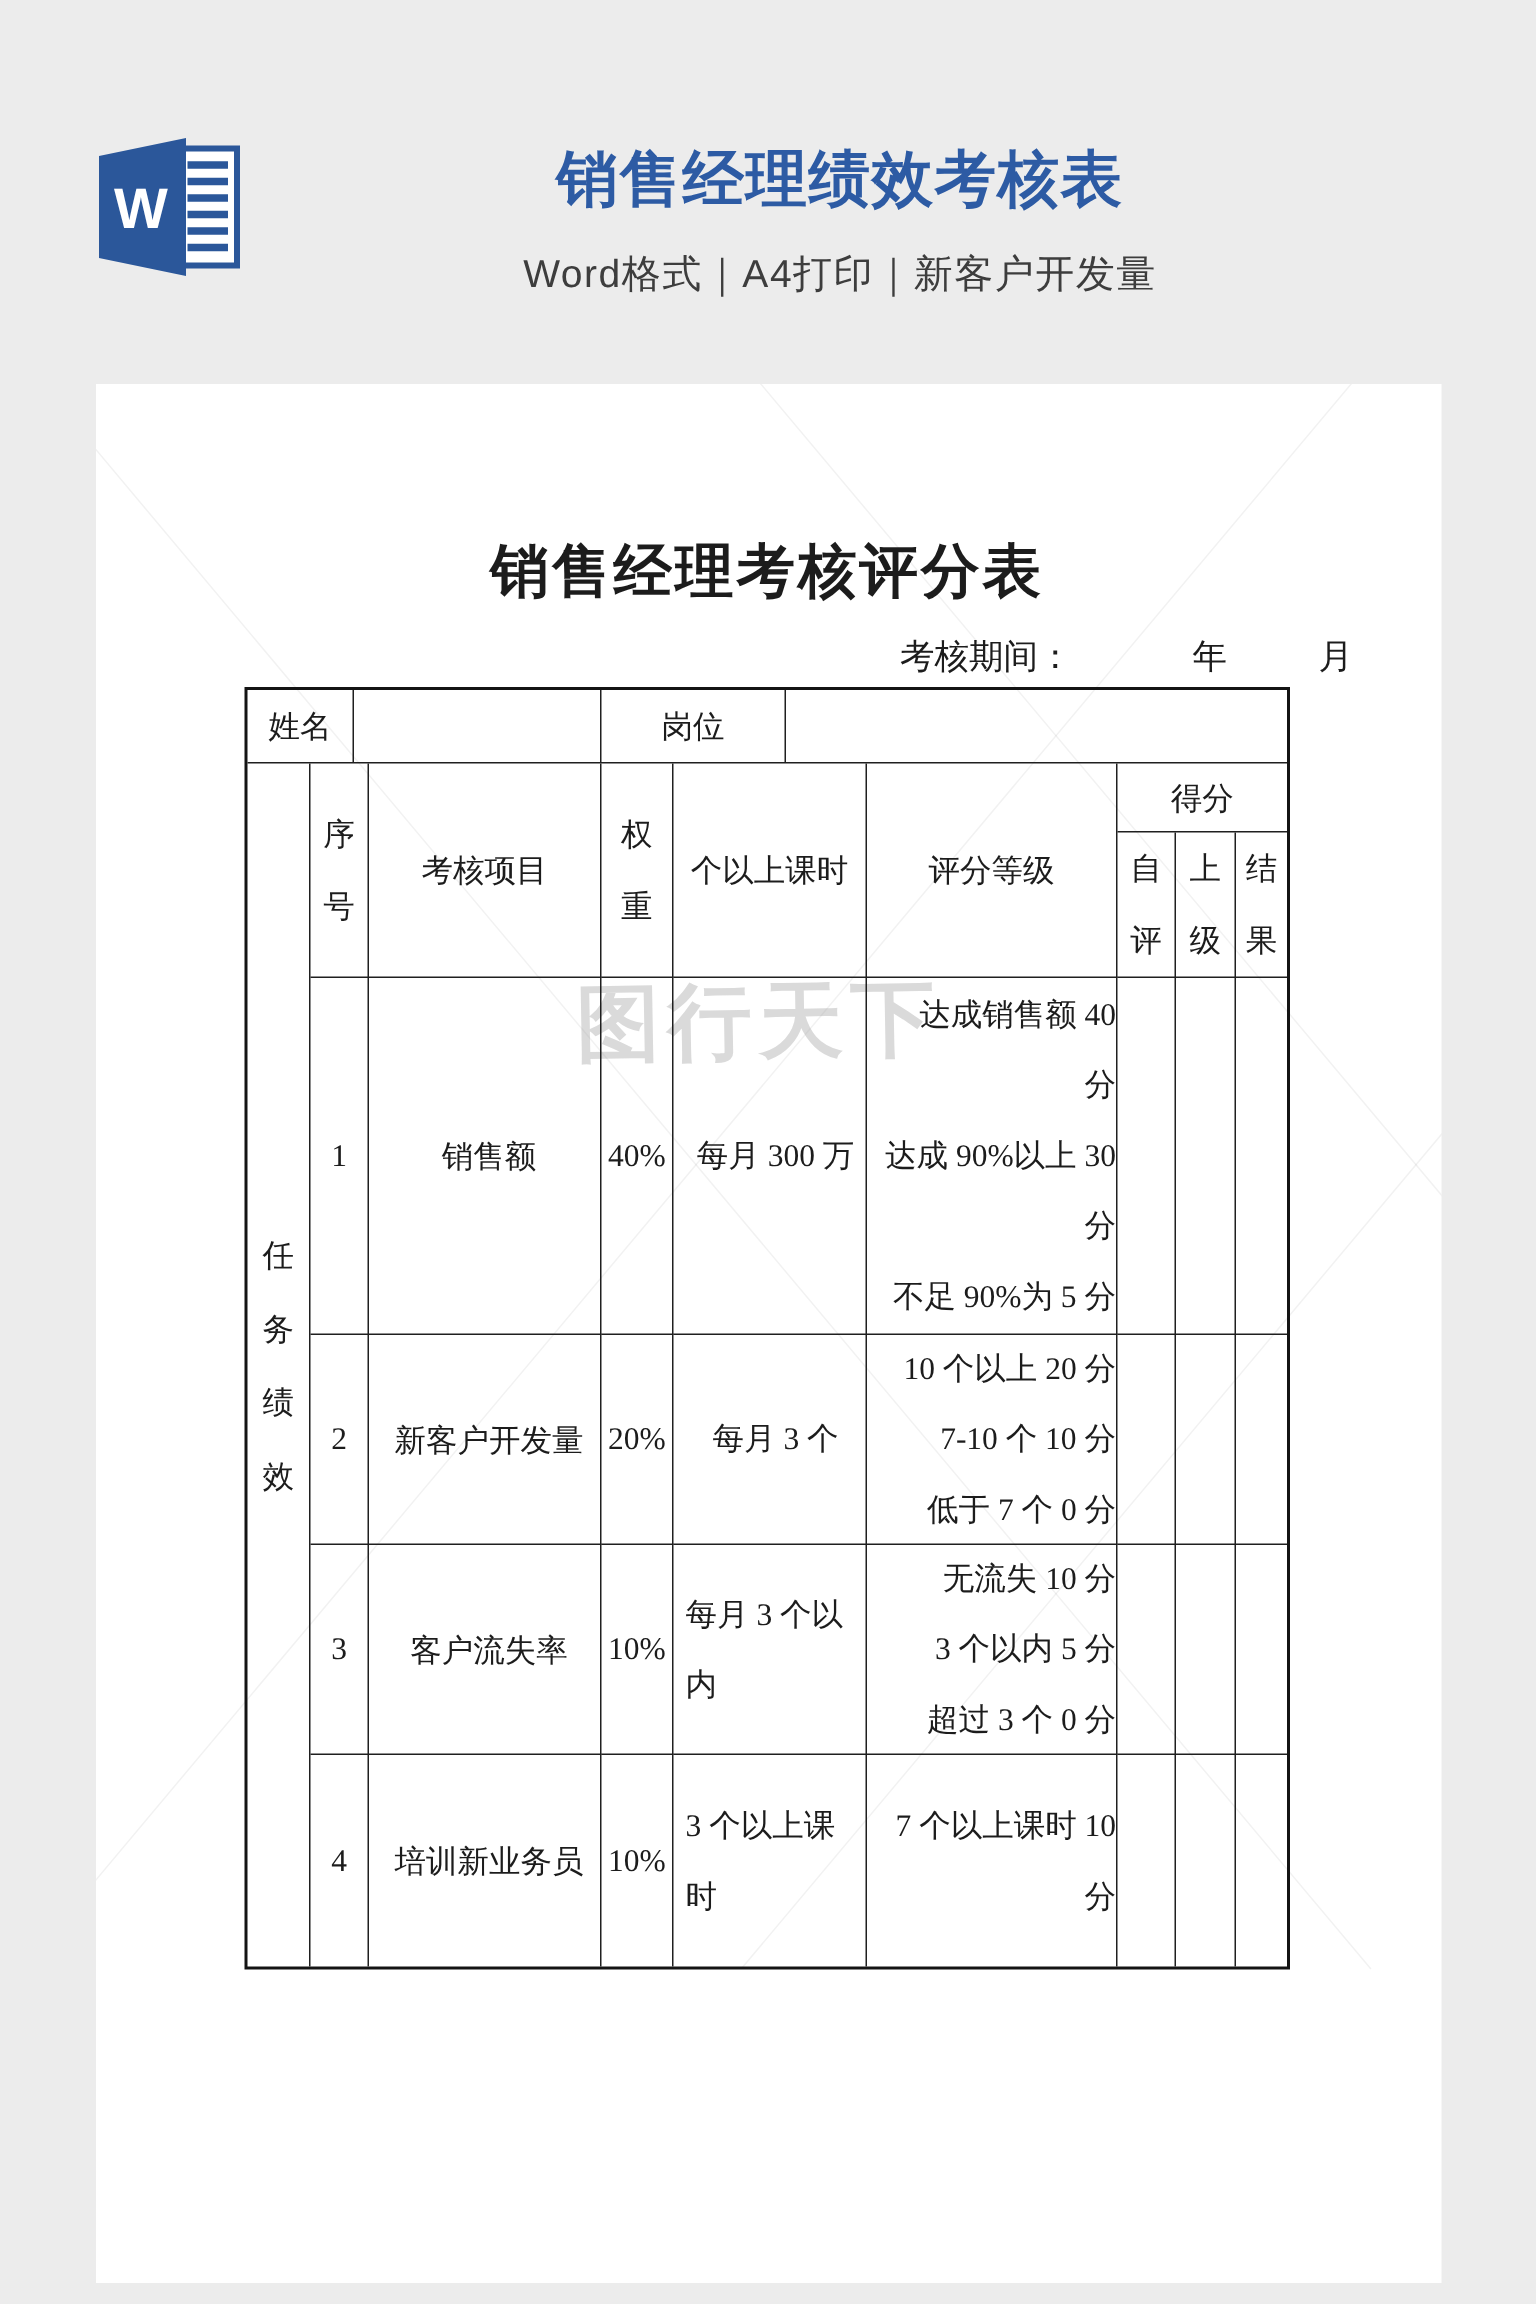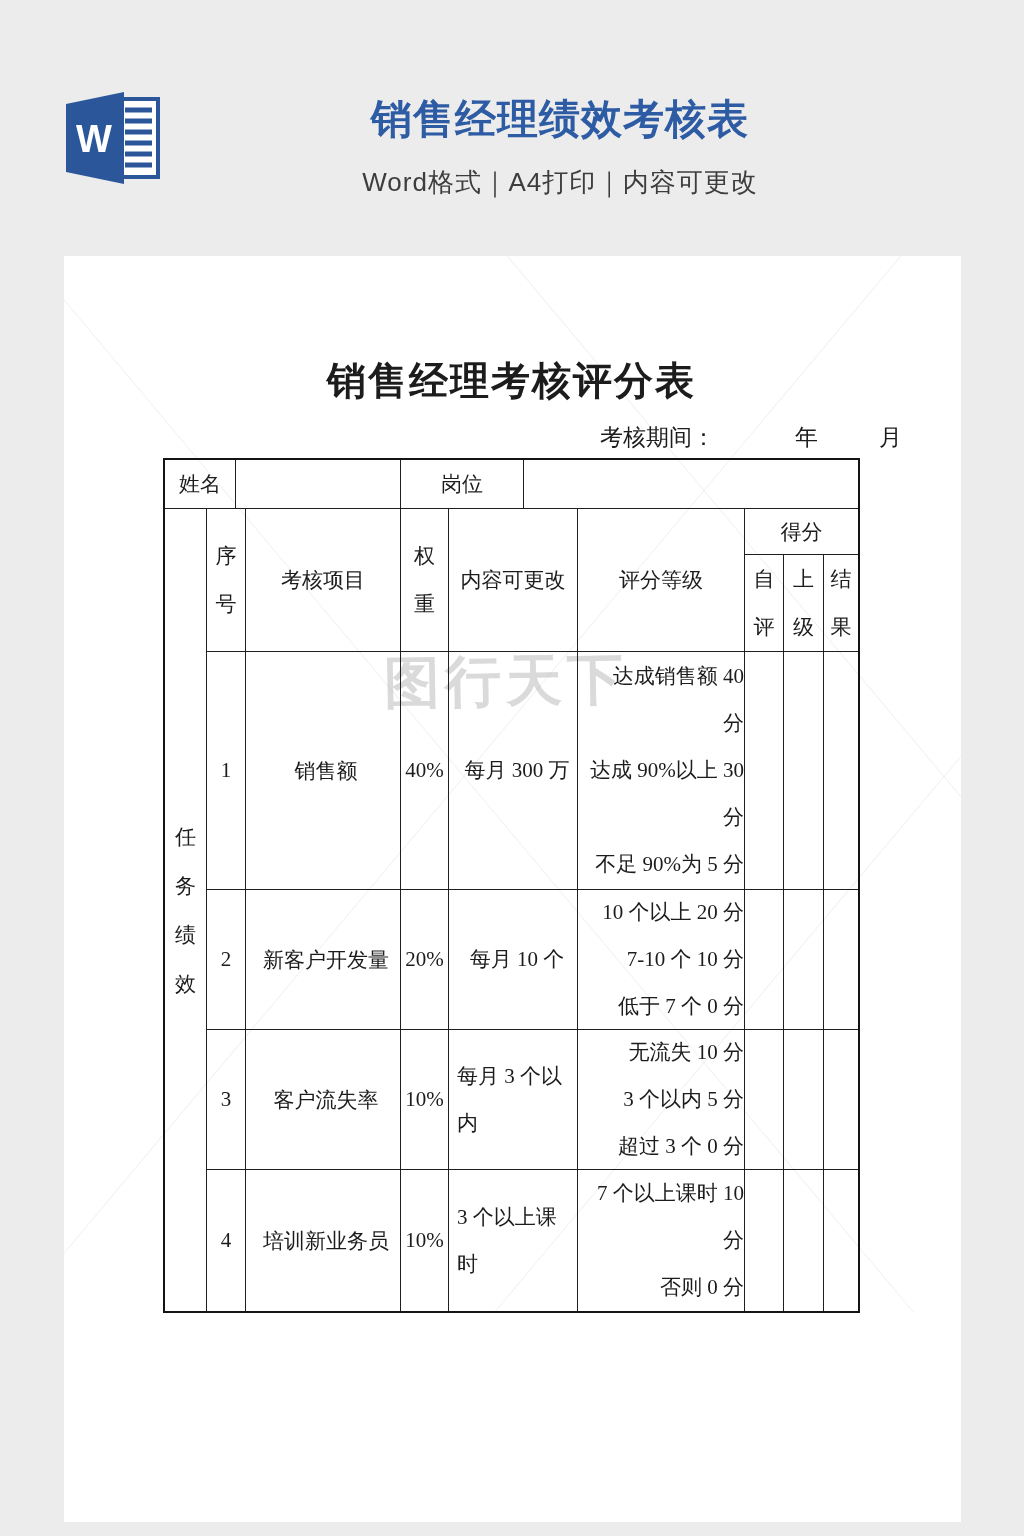--- a/index.html
+++ b/index.html
@@ -94,21 +94,21 @@
         <line x1="63" y1="44" x2="90" y2="44"></line>
         <line x1="63" y1="55" x2="90" y2="55"></line>
         <line x1="63" y1="66" x2="90" y2="66"></line>
         <line x1="63" y1="77" x2="90" y2="77"></line>
       </g>
       <polygon points="4,16 62,4 62,96 4,84" fill="#2b579a"></polygon>
       <text x="32" y="64" font-size="38" font-weight="bold" fill="#ffffff" text-anchor="middle" font-family="Liberation Sans, DejaVu Sans, sans-serif">W</text>
     </svg>
     <div class="head-text">
       <div class="head-title" style="color:#2d5ba4">销售经理绩效考核表</div>
-      <div class="head-sub">Word格式｜A4打印｜内容可更改</div>
+      <div class="head-sub">Word格式｜A4打印｜新客户开发量</div>
     </div>
   </div>
 
   <div class="page">
     <div class="diag d1"></div>
     <div class="diag d2"></div>
     <div class="diag d3"></div>
     <div class="diag d4"></div>
     <div class="wm-text">图行天下</div>
 
@@ -137,21 +137,21 @@
           </div>
         <div class="h-index vcell gap26">
             <span class="vch">序</span>
             <span class="vch">号</span>
           </div>
         <div class="h-item">考核项目</div>
         <div class="h-weight vcell gap26">
             <span class="vch">权</span>
             <span class="vch">重</span>
           </div>
-        <div class="h-target">内容可更改</div>
+        <div class="h-target">个以上课时</div>
         <div class="h-grade">评分等级</div>
         <div class="h-score no-br">得分</div>
         <div class="vcell gap26" style="grid-column:7;grid-row:2">
             <span class="vch">自</span>
             <span class="vch">评</span>
           </div>
         <div class="vcell gap26" style="grid-column:8;grid-row:2">
             <span class="vch">上</span>
             <span class="vch">级</span>
           </div>
@@ -169,21 +169,21 @@
             <div class="line">达成 90%以上 30 分</div>
             <div class="line">不足 90%为 5 分</div>
           </div>
         <div style="grid-column:7;grid-row:3"></div>
         <div style="grid-column:8;grid-row:3"></div>
         <div class="no-br" style="grid-column:9;grid-row:3"></div>
 
         <div style="grid-column:2;grid-row:4">2</div>
         <div class="cell-left" style="grid-column:3;grid-row:4">新客户开发量</div>
         <div style="grid-column:4;grid-row:4">20%</div>
-        <div class="cell-target" style="grid-column:5;grid-row:4">每月 10 个</div>
+        <div class="cell-target" style="grid-column:5;grid-row:4">每月 3 个</div>
         <div class="cell-grade" style="grid-column:6;grid-row:4">
             <div class="line">10 个以上 20 分</div>
             <div class="line">7-10 个 10 分</div>
             <div class="line">低于 7 个 0 分</div>
           </div>
         <div style="grid-column:7;grid-row:4"></div>
         <div style="grid-column:8;grid-row:4"></div>
         <div class="no-br" style="grid-column:9;grid-row:4"></div>
 
         <div style="grid-column:2;grid-row:5">3</div>
@@ -198,21 +198,20 @@
         <div style="grid-column:7;grid-row:5"></div>
         <div style="grid-column:8;grid-row:5"></div>
         <div class="no-br" style="grid-column:9;grid-row:5"></div>
 
         <div class="no-bb" style="grid-column:2;grid-row:6">4</div>
         <div class="cell-left no-bb" style="grid-column:3;grid-row:6">培训新业务员</div>
         <div class="no-bb" style="grid-column:4;grid-row:6">10%</div>
         <div class="cell-target no-bb" style="grid-column:5;grid-row:6">3 个以上课时</div>
         <div class="cell-grade no-bb" style="grid-column:6;grid-row:6">
             <div class="line">7 个以上课时 10 分</div>
-            <div class="line">否则 0 分</div>
           </div>
         <div class="no-bb" style="grid-column:7;grid-row:6"></div>
         <div class="no-bb" style="grid-column:8;grid-row:6"></div>
         <div class="no-br no-bb" style="grid-column:9;grid-row:6"></div>
 
       </div>
     </div>
   </div>
 </div>
 

